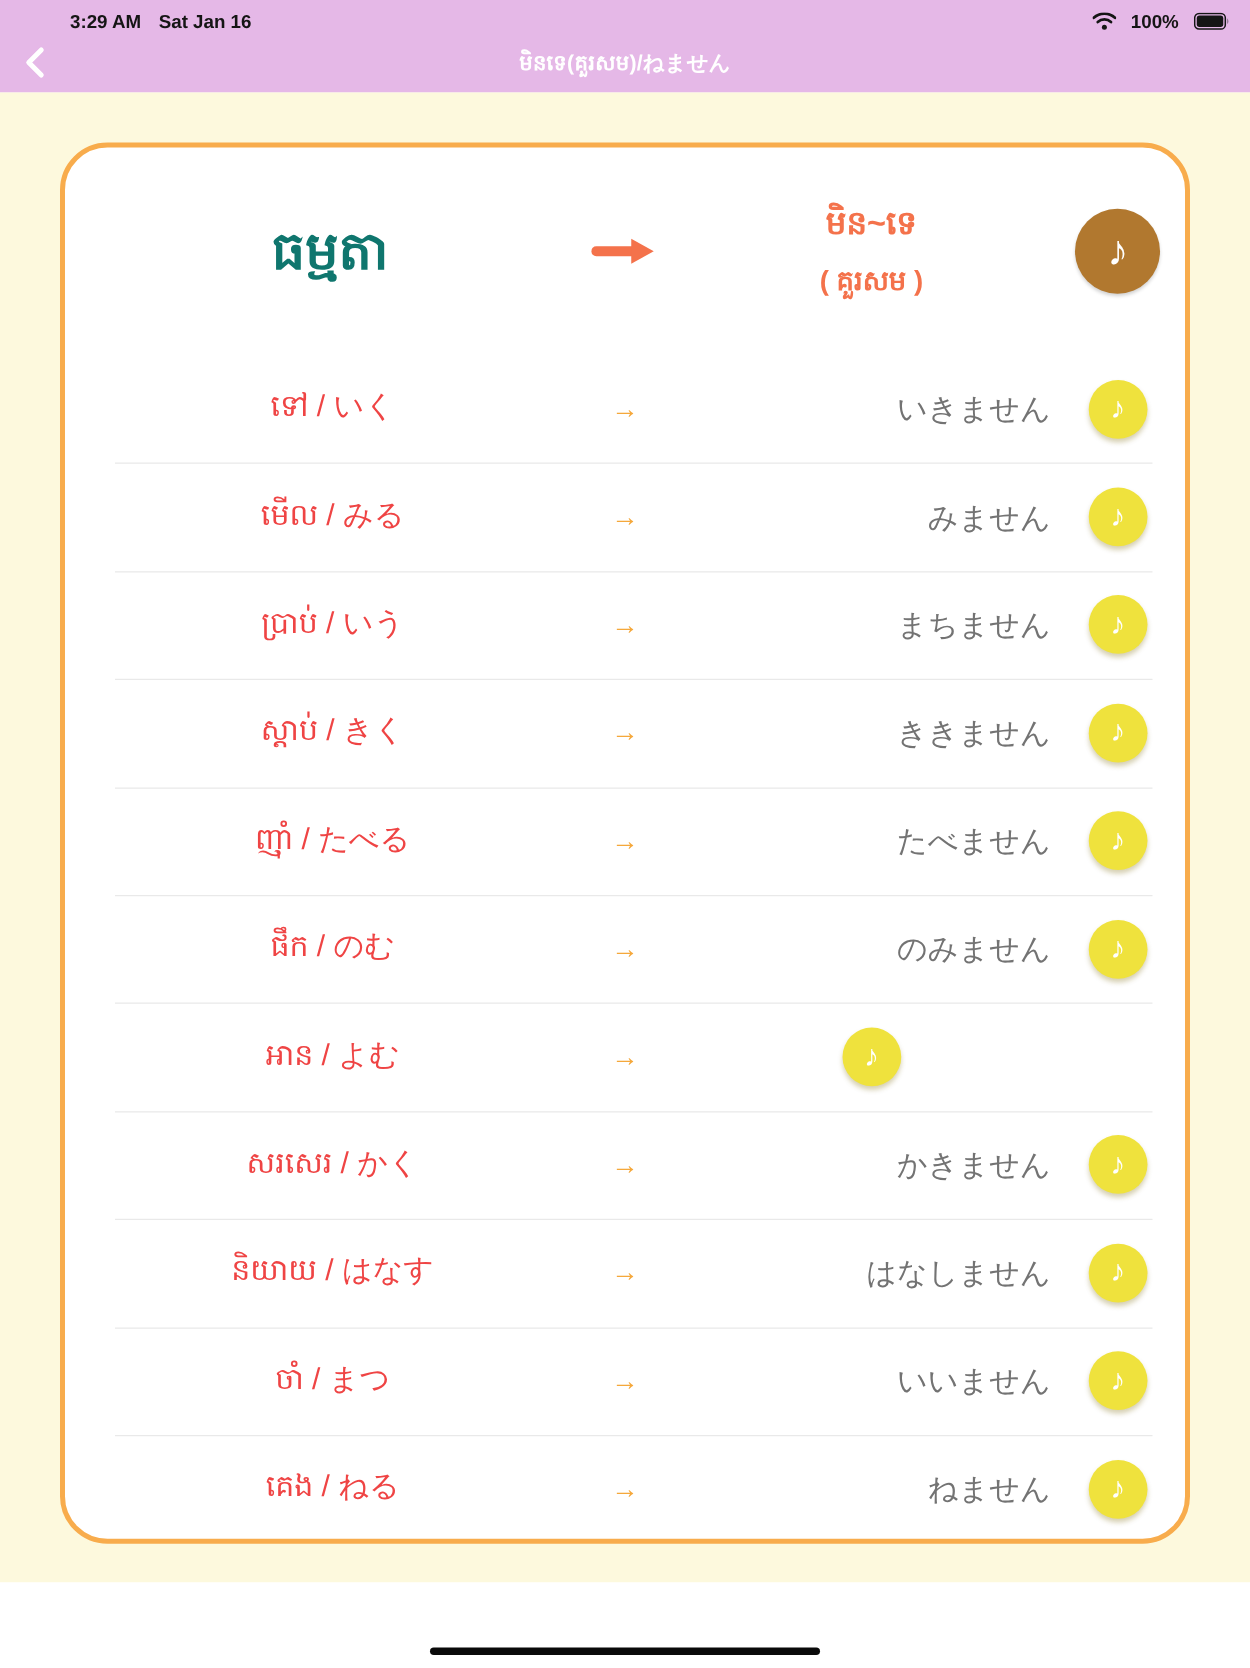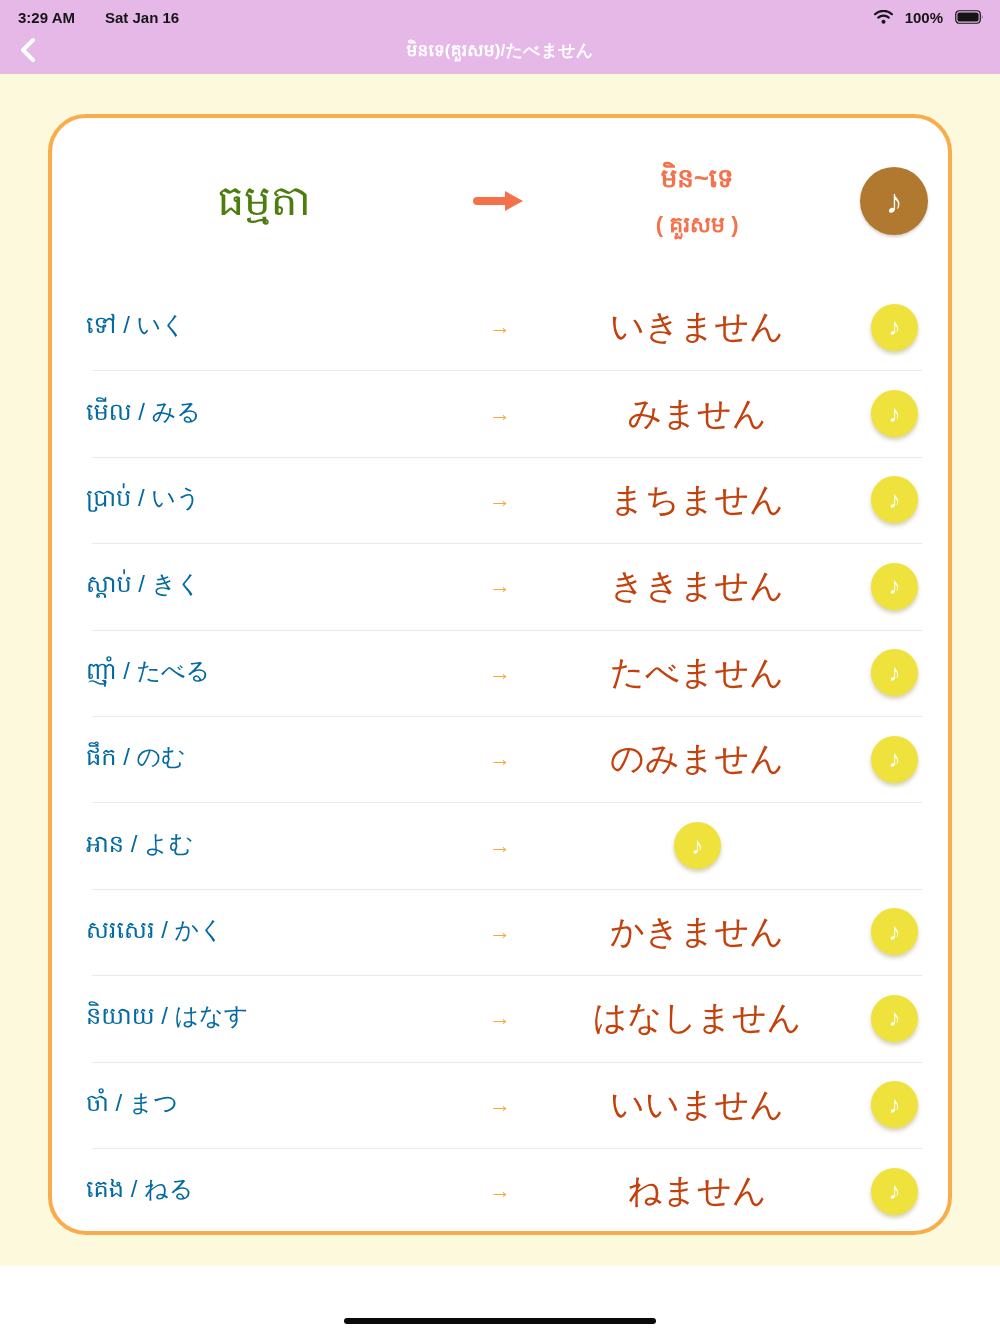--- a/index.html
+++ b/index.html
@@ -13,21 +13,21 @@
 
   
   .top-chrome { background: #e5b8e7; }
   .status-bar {
     height: 28px;
     display: flex; justify-content: space-between; align-items: center;
     padding: 6px 16px 0 18px;
     color: #151515;
     font-size: 15px; font-weight: bold;
   }
-  .sb-left { display: flex; gap: 30px; }
+  .sb-left { display: flex; gap: 14px; margin-left: 38px; }
   .sb-right { display: flex; align-items: center; gap: 12px; }
   .nav-bar {
     height: 46px;
     position: relative;
     display: flex; align-items: center; justify-content: center;
   }
   .back-btn {
     position: absolute; left: 6px; top: 2px;
     width: 44px; height: 40px;
     background: transparent; border: none; cursor: pointer;
@@ -49,22 +49,22 @@
     overflow: hidden;
   }
   .card-header {
     height: 166px;
     display: grid;
     grid-template-columns: 44% 12% 32% 12%;
     align-items: center;
   }
   .hdr-left {
     text-align: center;
-    color: #4d7c0f;
-    font-size: 42px; font-weight: normal;
+    color: #0f766e;
+    font-size: 42px; font-weight: bold;
     padding-left: 30px;
     line-height: 1.1;
   }
   .hdr-arrow { display: flex; justify-content: center; align-items: center; }
   .hdr-right { text-align: center; color: #f4724b; font-weight: bold; line-height: 1.15; }
   .hdr-right .main { font-size: 26px; }
   .hdr-right .sub  { font-size: 22px; margin-top: 18px; }
   .audio-main {
     width: 68px; height: 68px; border-radius: 50%;
     background: #b1782f; border: none; cursor: pointer;
@@ -81,25 +81,25 @@
     grid-template-columns: 44% 12% 32% 12%;
     align-items: center;
     position: relative;
   }
   .row + .row::before {
     content: "";
     position: absolute; top: 0; left: 40px; right: 26px;
     border-top: 1px solid #e9e9e9;
   }
   .row-source {
-    text-align: left; color: #0369a1; font-size: 24px;
+    text-align: center; color: #ef4444; font-size: 24px;
     padding-left: 34px; white-space: nowrap;
   }
   .row-arrow { text-align: center; color: #f5a83b; font-size: 22px; }
-  .row-result { text-align: center; color: #c2410c; font-size: 34px; white-space: nowrap; }
+  .row-result { text-align: right; color: #737373; font-size: 24px; white-space: nowrap; }
   .audio-small {
     width: 47px; height: 47px; border-radius: 50%;
     background: #efe23d; border: none; cursor: pointer;
     color: #ffffff; font-size: 24px; line-height: 1;
     display: flex; align-items: center; justify-content: center;
     justify-self: center;
     box-shadow: 0 3px 4px rgba(120,100,0,.30);
   }
 
   
@@ -143,21 +143,21 @@
       </div>
     </div>
     <div class="nav-bar">
       <button class="back-btn">
         <span style="display:flex;">
           <svg width="18" height="28" viewBox="0 0 18 28">
             <polyline points="14,4 4,14 14,24" fill="none" stroke="#ffffff" stroke-width="4" stroke-linecap="round" stroke-linejoin="round"></polyline>
           </svg>
         </span>
       </button>
-      <div class="nav-title">មិនទេ(គួរសម)/たべません</div>
+      <div class="nav-title">មិនទេ(គួរសម)/ねません</div>
     </div>
   </div>
 
   <div class="content">
     <div class="card">
 
       <div class="card-header">
         <div class="hdr-left">ធម្មតា</div>
         <div class="hdr-arrow">
           <svg width="54" height="24" viewBox="0 0 54 24">

